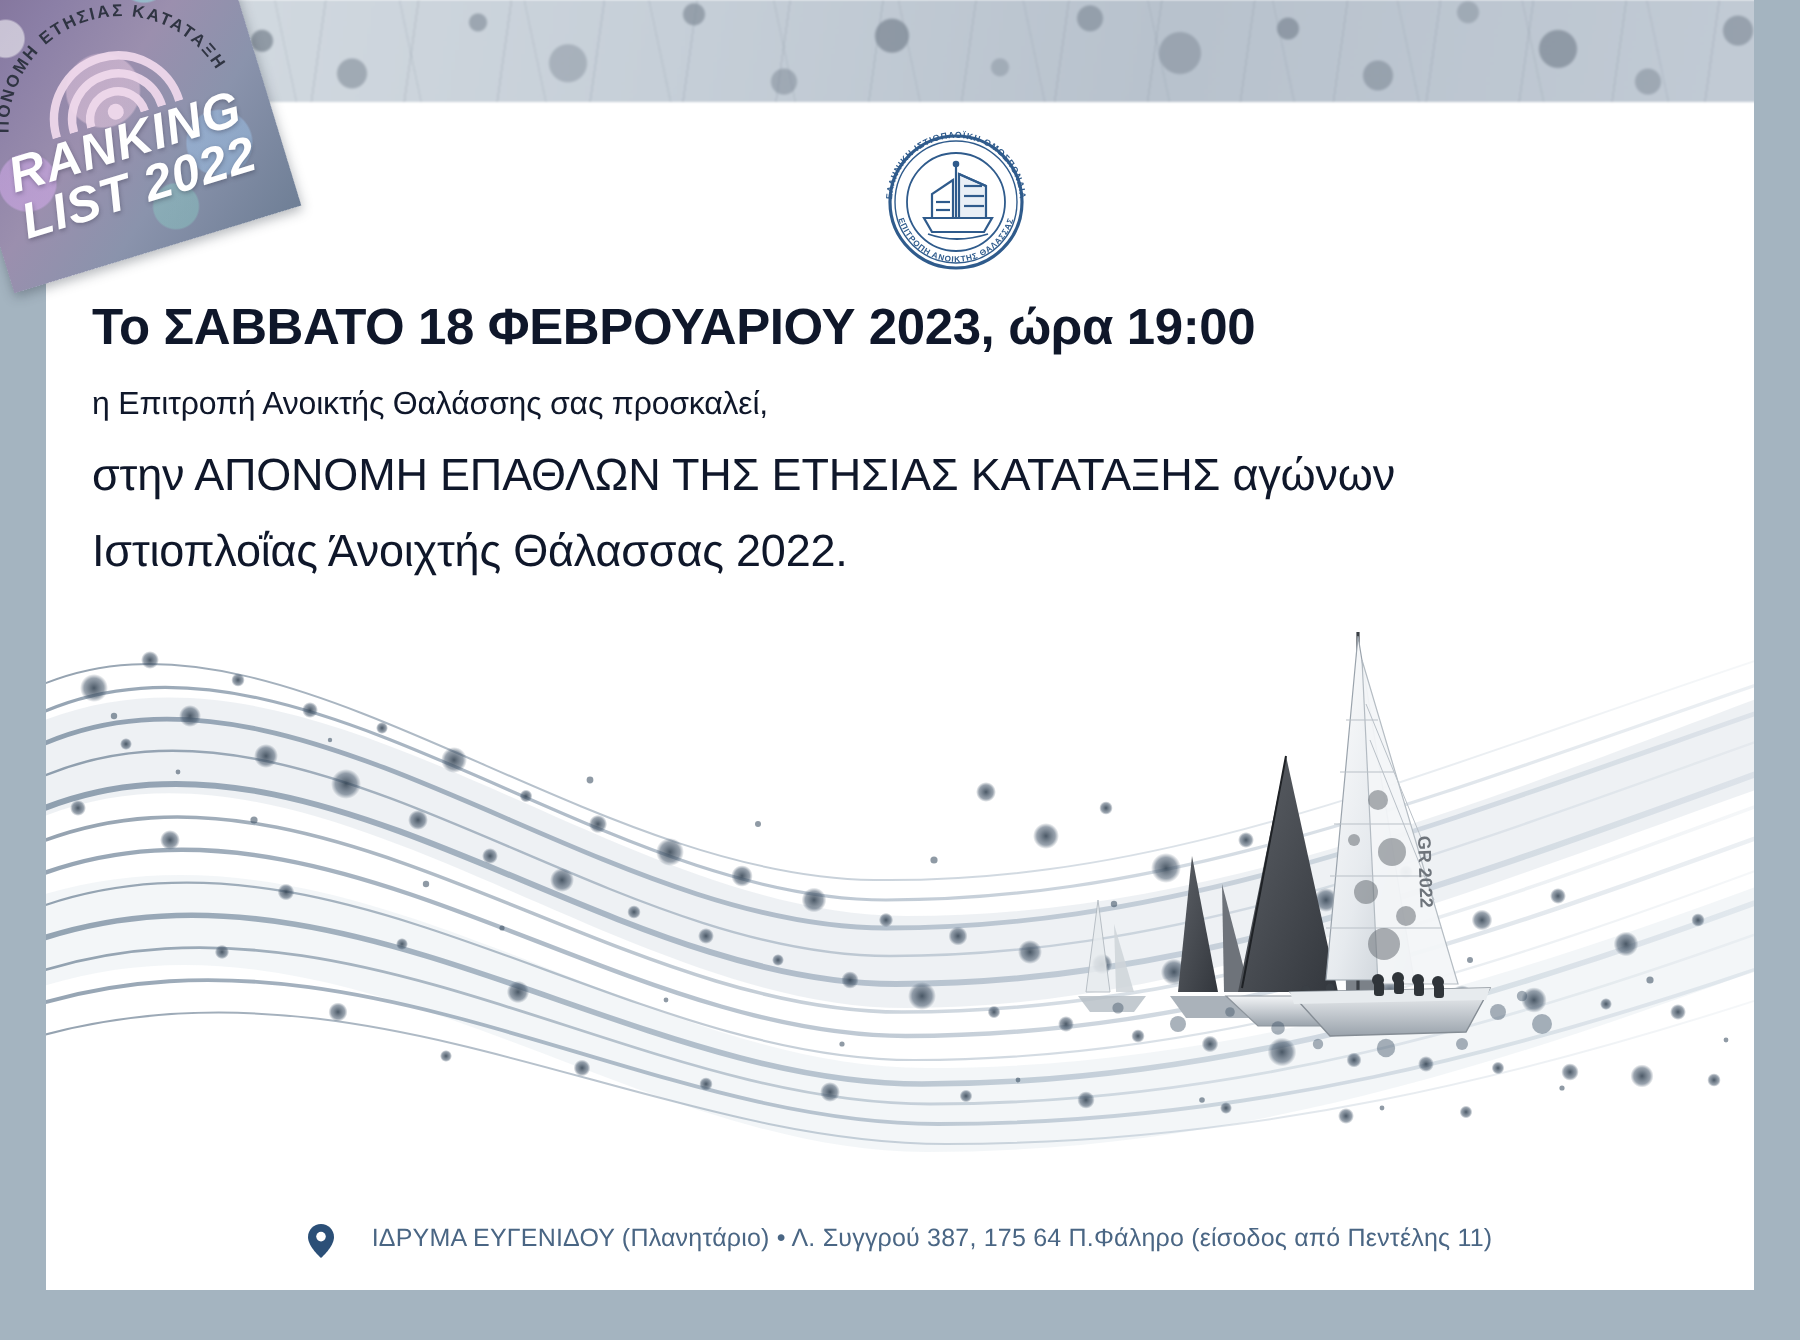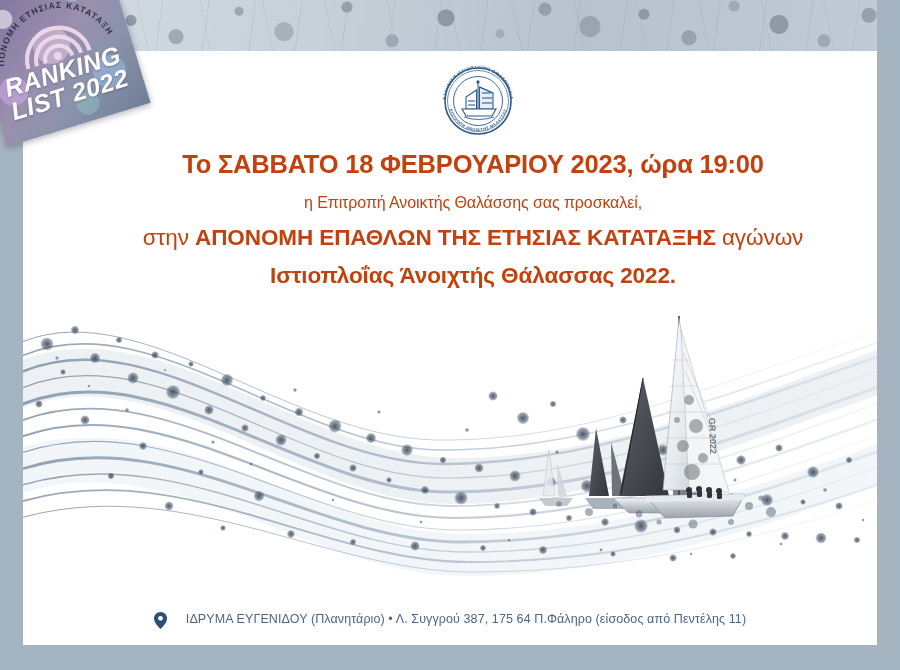--- a/index.html
+++ b/index.html
@@ -81,29 +81,29 @@
     text-shadow:0 1px 2px rgba(40,40,60,.35);
   }
   .badge-l1{top:80px;font-size:25px;letter-spacing:.5px;}
   .badge-l2{top:104px;font-size:25px;letter-spacing:.5px;}
 
   
   .seal{position:absolute;left:415px;top:57px;width:80px;height:88px;}
 
   
   .headlines{
-    position:absolute;left:23px;top:152px;width:854px;text-align:center;
-    color:#c2410c;
+    position:absolute;left:23px;top:152px;width:854px;
+    color:#0f172a;
   }
   .hl{line-height:1.0;}
   .hl1{font-size:25.5px;font-weight:700;letter-spacing:-.2px;}
   .hl2{font-size:16px;font-weight:400;margin-top:17px;letter-spacing:-.1px;}
   .hl3{font-size:22.5px;font-weight:400;margin-top:16px;letter-spacing:-.1px;}
-  .hl3 b{font-weight:700;}
-  .hl4{font-size:22.5px;font-weight:700;margin-top:16px;letter-spacing:-.1px;}
+  .hl3 b{font-weight:400;}
+  .hl4{font-size:22.5px;font-weight:400;margin-top:16px;letter-spacing:-.1px;}
 
   
   .wave{position:absolute;left:0;top:300px;width:854px;height:290px;overflow:hidden;}
   .wave svg{position:absolute;left:0;top:0;}
 
   
   .boats{position:absolute;left:470px;top:300px;width:300px;height:230px;}
 
   
   .footer{

